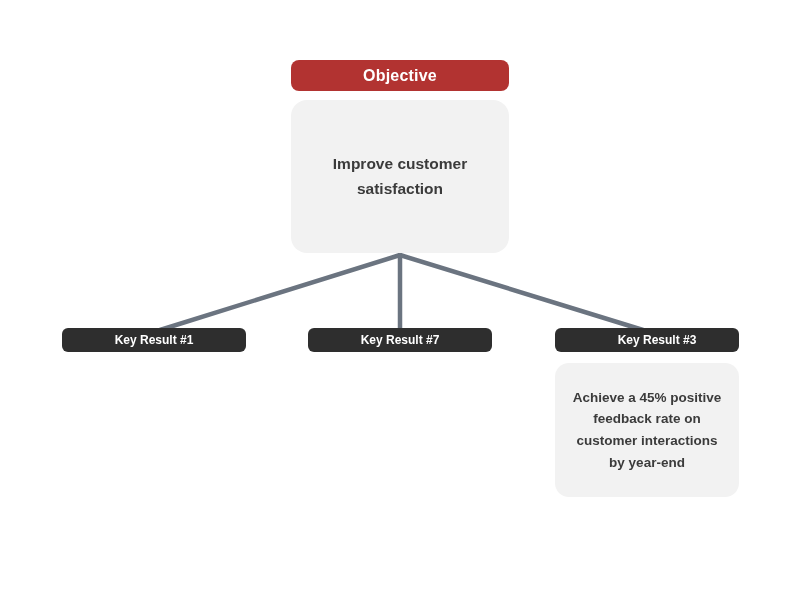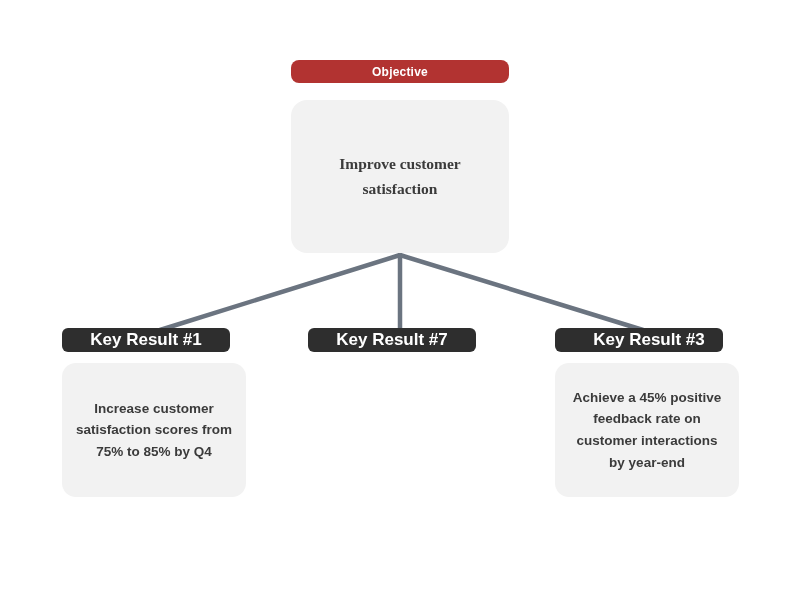--- a/index.html
+++ b/index.html
@@ -32,32 +32,32 @@
     justify-content: center;
     color: #ffffff;
     font-weight: bold;
     box-sizing: border-box;
     z-index: 2;
   }
   .objective-badge {
     left: 291px;
     top: 60px;
     width: 218px;
-    height: 23px;
+    height: 31px;
     background: #b23331;
     border-radius: 8px;
-    font-size: 12px;
+    font-size: 16px;
     letter-spacing: 0.2px;
   }
   .kr-badge {
-    width: 168px;
+    width: 184px;
     height: 24px;
     background: #2e2e2e;
     border-radius: 6px;
-    font-size: 17px;
+    font-size: 12px;
     top: 328px;
   }
   .kr-badge-1 { left: 62px; }
   .kr-badge-2 { left: 308px; }
   .kr-badge-3 { left: 555px; padding-left: 20px; }
   .card {
     position: absolute;
     background: #f2f2f2;
     border-radius: 16px;
     display: flex;
@@ -70,21 +70,20 @@
     z-index: 1;
   }
   .objective-card {
     left: 291px;
     top: 100px;
     width: 218px;
     height: 153px;
     padding: 10px 28px;
     font-size: 15.5px;
     line-height: 1.55;
-    font-family: Liberation Serif, serif;
   }
   .kr-card {
     top: 363px;
     width: 184px;
     height: 134px;
     padding: 10px 12px;
     font-size: 13.5px;
     line-height: 1.6;
     border-radius: 14px;
   }
@@ -107,23 +106,20 @@
     <span>Objective</span>
   </div>
 
   <div class="card objective-card">
     <span>Improve customer satisfaction</span>
   </div>
 
   <div class="badge kr-badge kr-badge-1">
     <span>Key Result #1</span>
   </div>
-  <div class="card kr-card kr-card-1">
-    <span>Increase customer satisfaction scores from 75% to 85% by Q4</span>
-  </div>
 
   <div class="badge kr-badge kr-badge-2">
     <span>Key Result #7</span>
   </div>
 
   <div class="badge kr-badge kr-badge-3">
     <span>Key Result #3</span>
   </div>
   <div class="card kr-card kr-card-3">
     <span>Achieve a 45% positive feedback rate on customer interactions by year-end</span>

